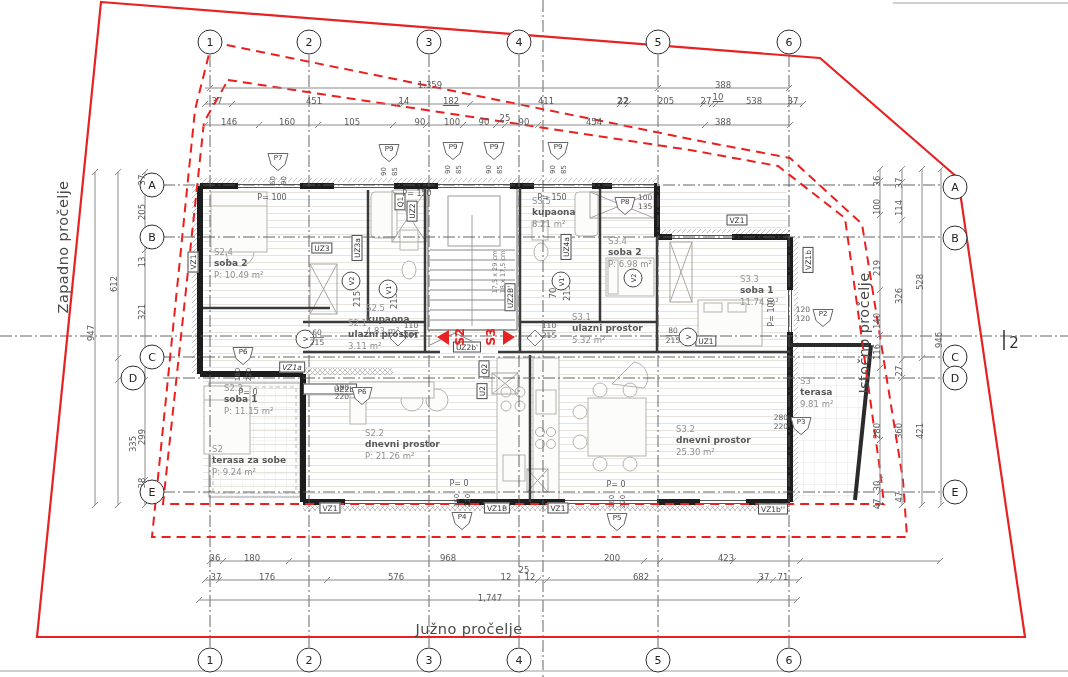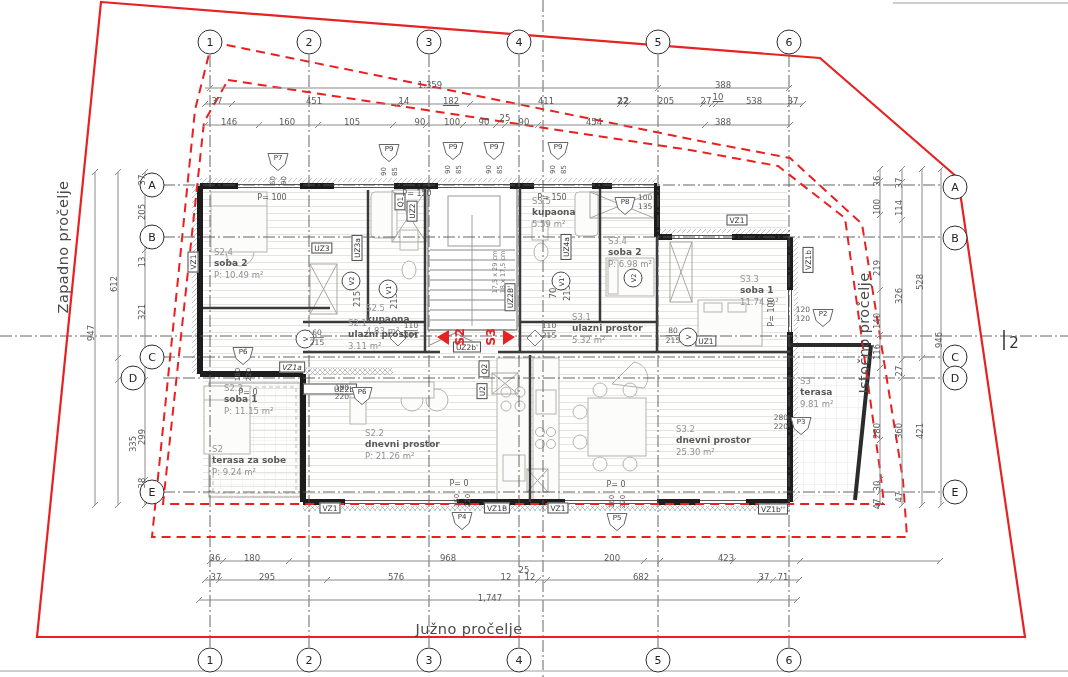--- a/index.html
+++ b/index.html
@@ -281,21 +281,21 @@
       <div class="dim" style="left: 524px; top: 122px;">90</div>
       <div class="dim" style="left: 594px; top: 122px;">454</div>
       <div class="dim" style="left: 723px; top: 122px;">388</div>
       <div class="dim" style="left: 215px; top: 558px;">36</div>
       <div class="dim" style="left: 252px; top: 558px;">180</div>
       <div class="dim" style="left: 448px; top: 558px;">968</div>
       <div class="dim" style="left: 612px; top: 558px;">200</div>
       <div class="dim" style="left: 726px; top: 558px;">423</div>
       <div class="dim" style="left: 524px; top: 570px;">25</div>
       <div class="dim" style="left: 216px; top: 577px;">37</div>
-      <div class="dim" style="left: 267px; top: 577px;">295</div>
+      <div class="dim" style="left: 267px; top: 577px;">176</div>
       <div class="dim" style="left: 396px; top: 577px;">576</div>
       <div class="dim" style="left: 506px; top: 577px;">12</div>
       <div class="dim" style="left: 530px; top: 577px;">12</div>
       <div class="dim" style="left: 641px; top: 577px;">682</div>
       <div class="dim" style="left: 764px; top: 577px;">37</div>
       <div class="dim" style="left: 783px; top: 577px;">71</div>
       <div class="dim" style="left: 490px; top: 598px;">1,747</div>
       <div class="dim rot" style="left: 91px; top: 333px;">947</div>
       <div class="dim rot" style="left: 114px; top: 284px;">612</div>
       <div class="dim rot" style="left: 133px; top: 444px;">335</div>
@@ -342,21 +342,21 @@
         <div class="r-area">4.83 m²</div>
       </div>
       <div class="room" style="left: 348px; top: 318px;">
         <div class="r-id">S2.1</div>
         <div class="r-name">ulazni prostor</div>
         <div class="r-area">3.11 m²</div>
       </div>
       <div class="room" style="left: 532px; top: 196px;">
         <div class="r-id">S3.5</div>
         <div class="r-name">kupaona</div>
-        <div class="r-area">5.59 m²</div>
+        <div class="r-area">8.21 m²</div>
       </div>
       <div class="room" style="left: 608px; top: 236px;">
         <div class="r-id">S3.4</div>
         <div class="r-name">soba 2</div>
         <div class="r-area">P: 6.98 m²</div>
       </div>
       <div class="room" style="left: 740px; top: 274px;">
         <div class="r-id">S3.3</div>
         <div class="r-name">soba 1</div>
         <div class="r-area">11.74 m²</div>

